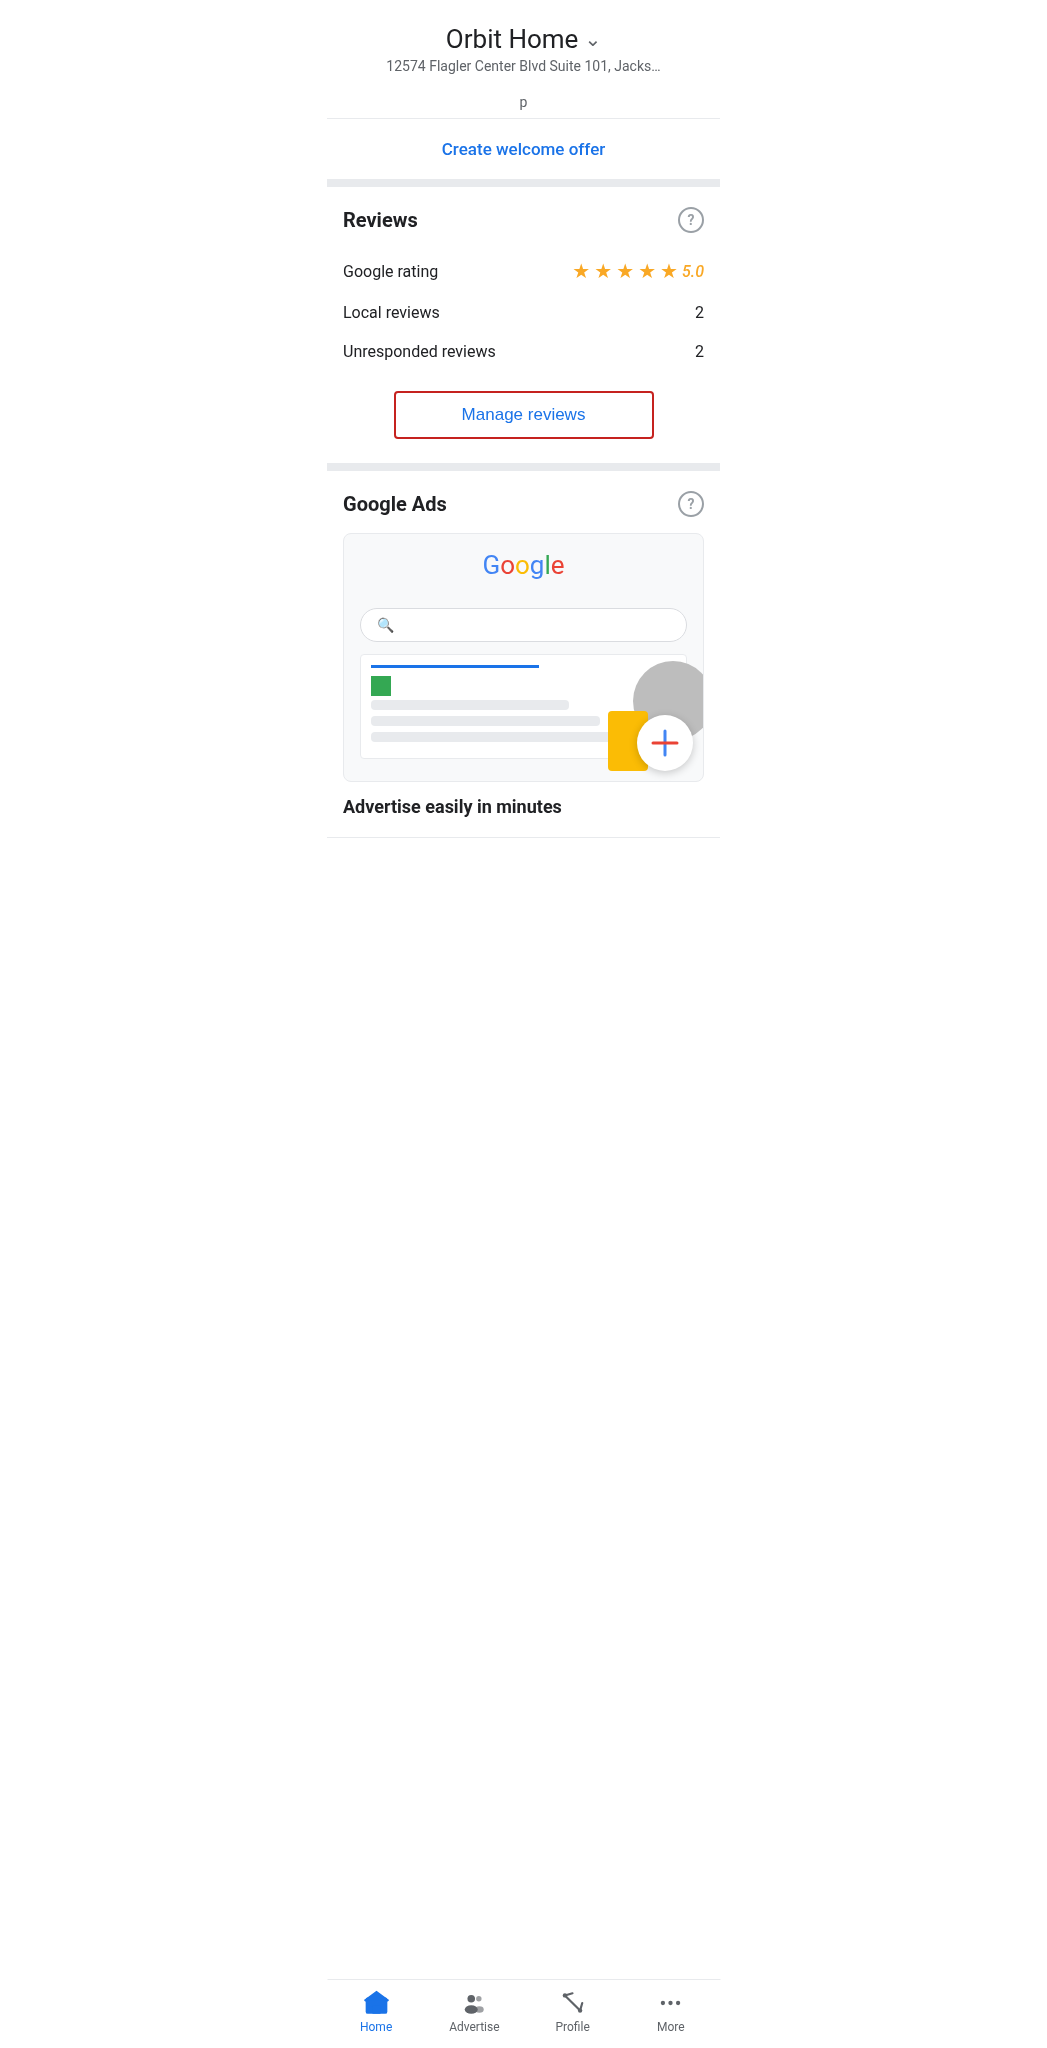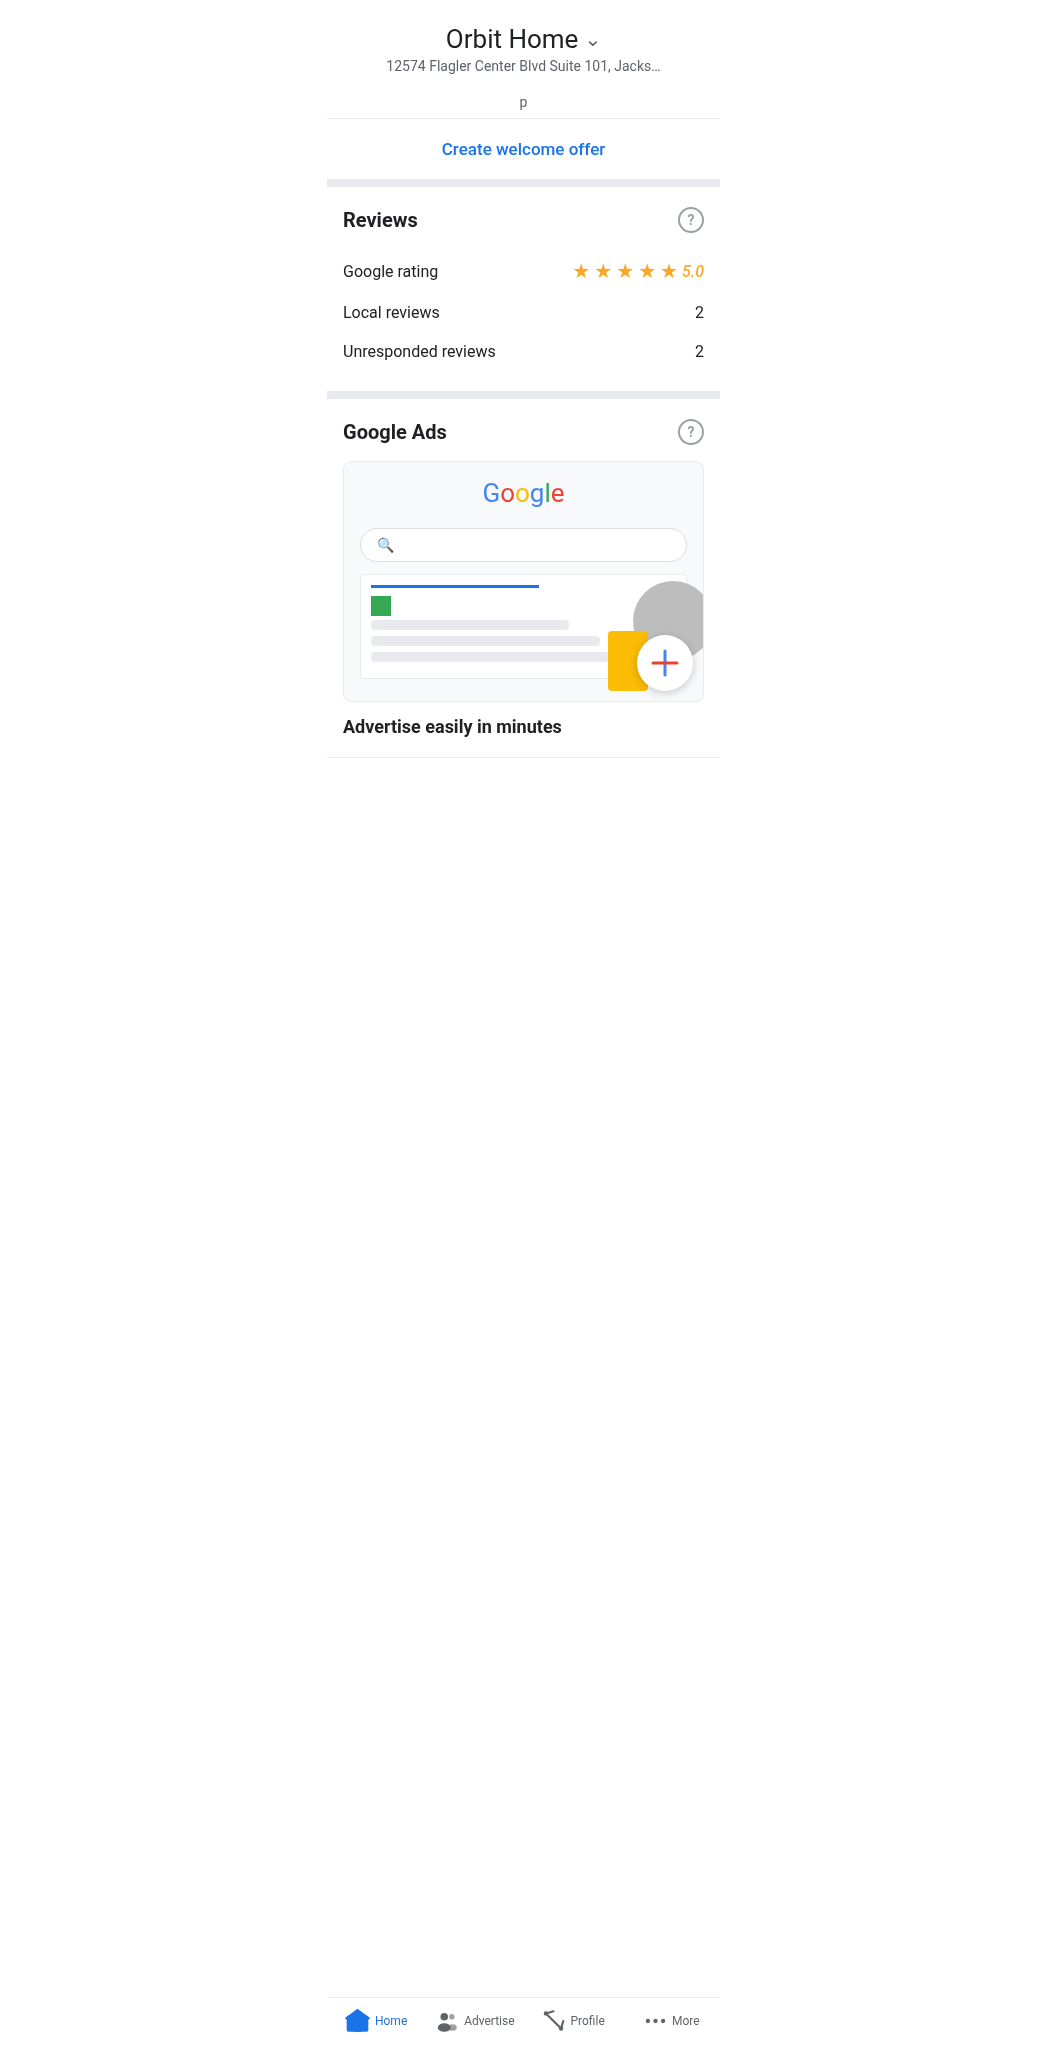--- a/index.html
+++ b/index.html
@@ -152,21 +152,21 @@
       border: 1px solid #e8eaed;
       border-radius: 8px;
       background: #f8f9fa;
       padding: 16px;
       margin-top: 16px;
       position: relative;
       overflow: hidden;
     }
     .google-logo {
       text-align: center;
-      margin-bottom: 20px;
+      margin-bottom: 28px;
     }
     .google-logo-text {
       font-size: 26px;
       font-weight: 400;
     }
     .g-blue { color: #4285f4; }
     .g-red { color: #ea4335; }
     .g-yellow { color: #fbbc05; }
     .g-green { color: #34a853; }
 
@@ -257,21 +257,21 @@
       transform: translateX(-50%);
       width: 393px;
       background: #fff;
       border-top: 1px solid #e8eaed;
       display: flex;
       align-items: stretch;
     }
     .nav-item {
       flex: 1;
       display: flex;
-      flex-direction: row;
+      flex-direction: column;
       align-items: center;
       justify-content: center;
       padding: 10px 0 14px;
       cursor: pointer;
       gap: 4px;
     }
     .nav-item.active .nav-label { color: #1a73e8; }
     .nav-label {
       font-size: 12px;
       color: #5f6368;
@@ -330,20 +330,21 @@
   <div class="review-row">
     <span class="review-row-label">Local reviews</span>
     <span class="review-row-value">2</span>
   </div>
 
   <div class="review-row">
     <span class="review-row-label">Unresponded reviews</span>
     <span class="review-row-value">2</span>
   </div>
 
+  <button class="manage-reviews-btn">Manage reviews</button>
 </div>
 
 <div class="ads-section">
   <div class="section-header">
     <span class="section-title">Google Ads</span>
     <div class="help-icon">?</div>
   </div>
 
   <div class="ad-mockup">
 

